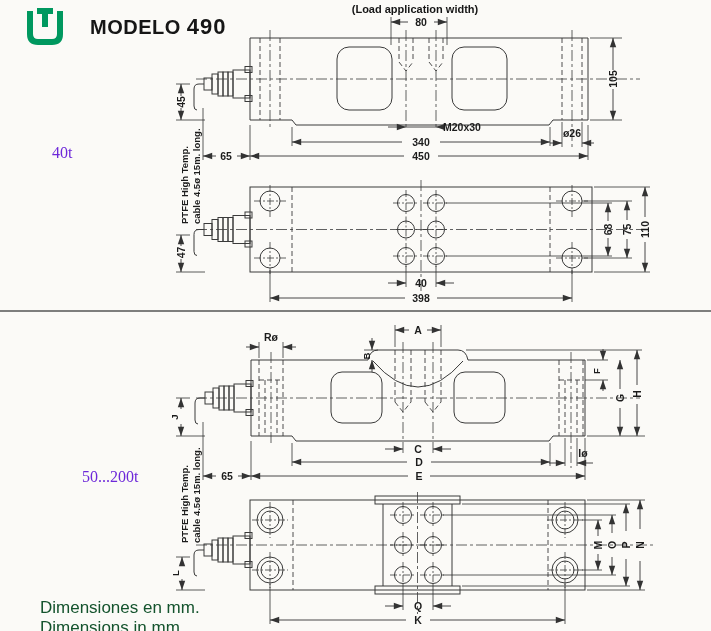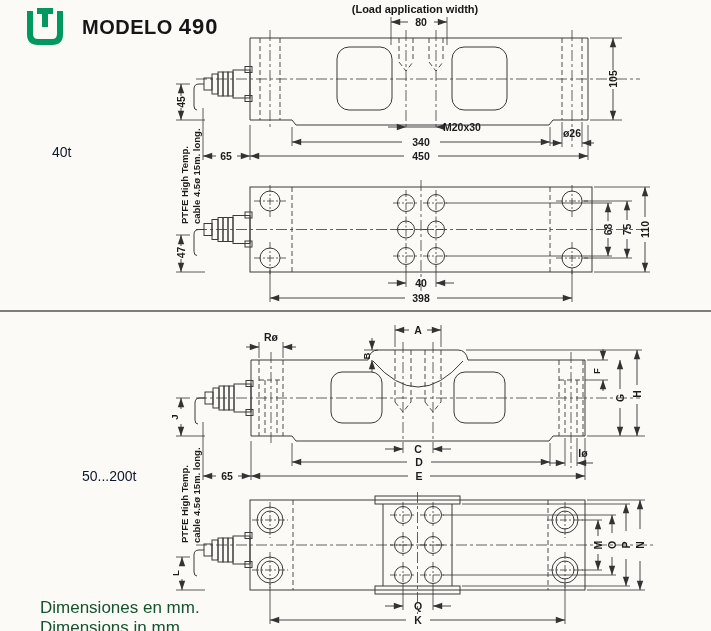--- a/index.html
+++ b/index.html
@@ -3,25 +3,25 @@
 <meta charset="utf-8">
 <style>
   html,body{margin:0;padding:0;}
   body{
     width:711px;height:631px;position:relative;
     background:#fbfaf7;
     font-family:"Liberation Sans",sans-serif;
     color:#1f1f1f;overflow:hidden;
   }
   .page{position:absolute;inset:0;}
-  header{position:absolute;left:26px;top:8px;display:flex;align-items:center;gap:18px;}
+  header{position:absolute;left:26px;top:8px;display:flex;align-items:center;gap:26px;}
   .logo{width:38px;height:38px;}
   h1{margin:0;font-size:20px;font-weight:700;letter-spacing:.5px;color:#161616;}
   h1 .num{font-size:22px;font-weight:800;letter-spacing:1px;}
-  .section-label{position:absolute;font-size:14px;color:#0f172a;}
+  .section-label{position:absolute;font-size:16px;color:#6d28d9;font-family:Liberation Serif, serif;}
   .s1{left:52px;top:144px;}
   .s2{left:52px;top:468px;margin-left:30px;}
   footer{position:absolute;left:40px;top:598px;font-size:17px;color:#14532d;line-height:1.15;}
   footer .en{}
   svg.drawing{position:absolute;left:0;top:0;}
   
   .ln{stroke:#3a3a3a;stroke-width:1;fill:none;}
   .dash{stroke:#3a3a3a;stroke-width:.9;fill:none;stroke-dasharray:5 3;}
   .cl{stroke:#3a3a3a;stroke-width:.8;fill:none;stroke-dasharray:11 3 3 3;}
   .cm{stroke:#3a3a3a;stroke-width:.8;fill:none;stroke-dasharray:7 2 2 2;}

